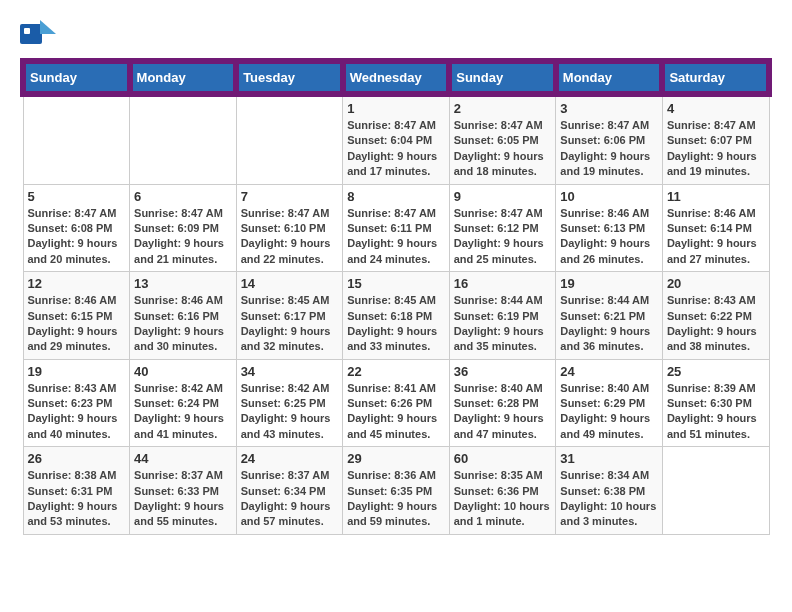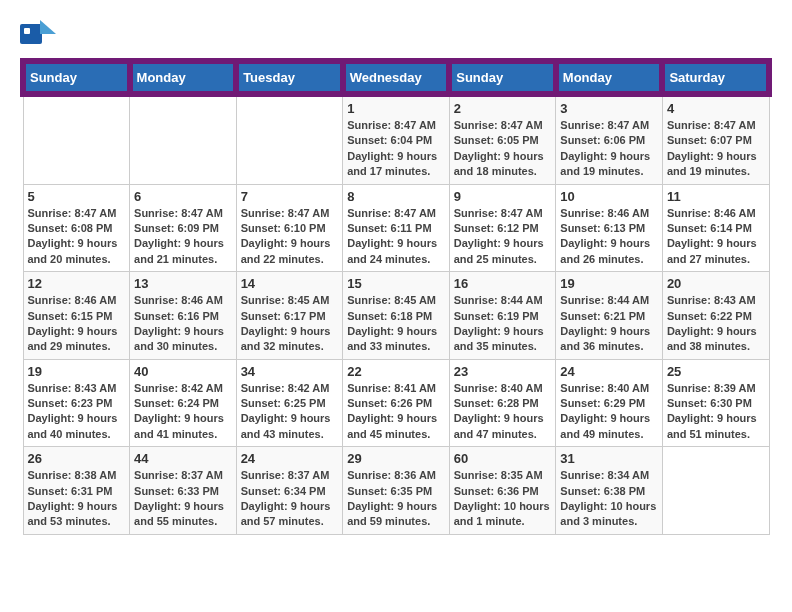--- a/index.html
+++ b/index.html
@@ -206,21 +206,21 @@
         </td>
         <td>
           <div class="day-number">34</div>
           <div class="day-info">Sunrise: 8:42 AM<br>Sunset: 6:25 PM<br>Daylight: 9 hours and 43 minutes.</div>
         </td>
         <td>
           <div class="day-number">22</div>
           <div class="day-info">Sunrise: 8:41 AM<br>Sunset: 6:26 PM<br>Daylight: 9 hours and 45 minutes.</div>
         </td>
         <td>
-          <div class="day-number">23</div>
+          <div class="day-number">36</div>
           <div class="day-info">Sunrise: 8:40 AM<br>Sunset: 6:28 PM<br>Daylight: 9 hours and 47 minutes.</div>
         </td>
         <td>
           <div class="day-number">24</div>
           <div class="day-info">Sunrise: 8:40 AM<br>Sunset: 6:29 PM<br>Daylight: 9 hours and 49 minutes.</div>
         </td>
         <td>
           <div class="day-number">25</div>
           <div class="day-info">Sunrise: 8:39 AM<br>Sunset: 6:30 PM<br>Daylight: 9 hours and 51 minutes.</div>
         </td>

